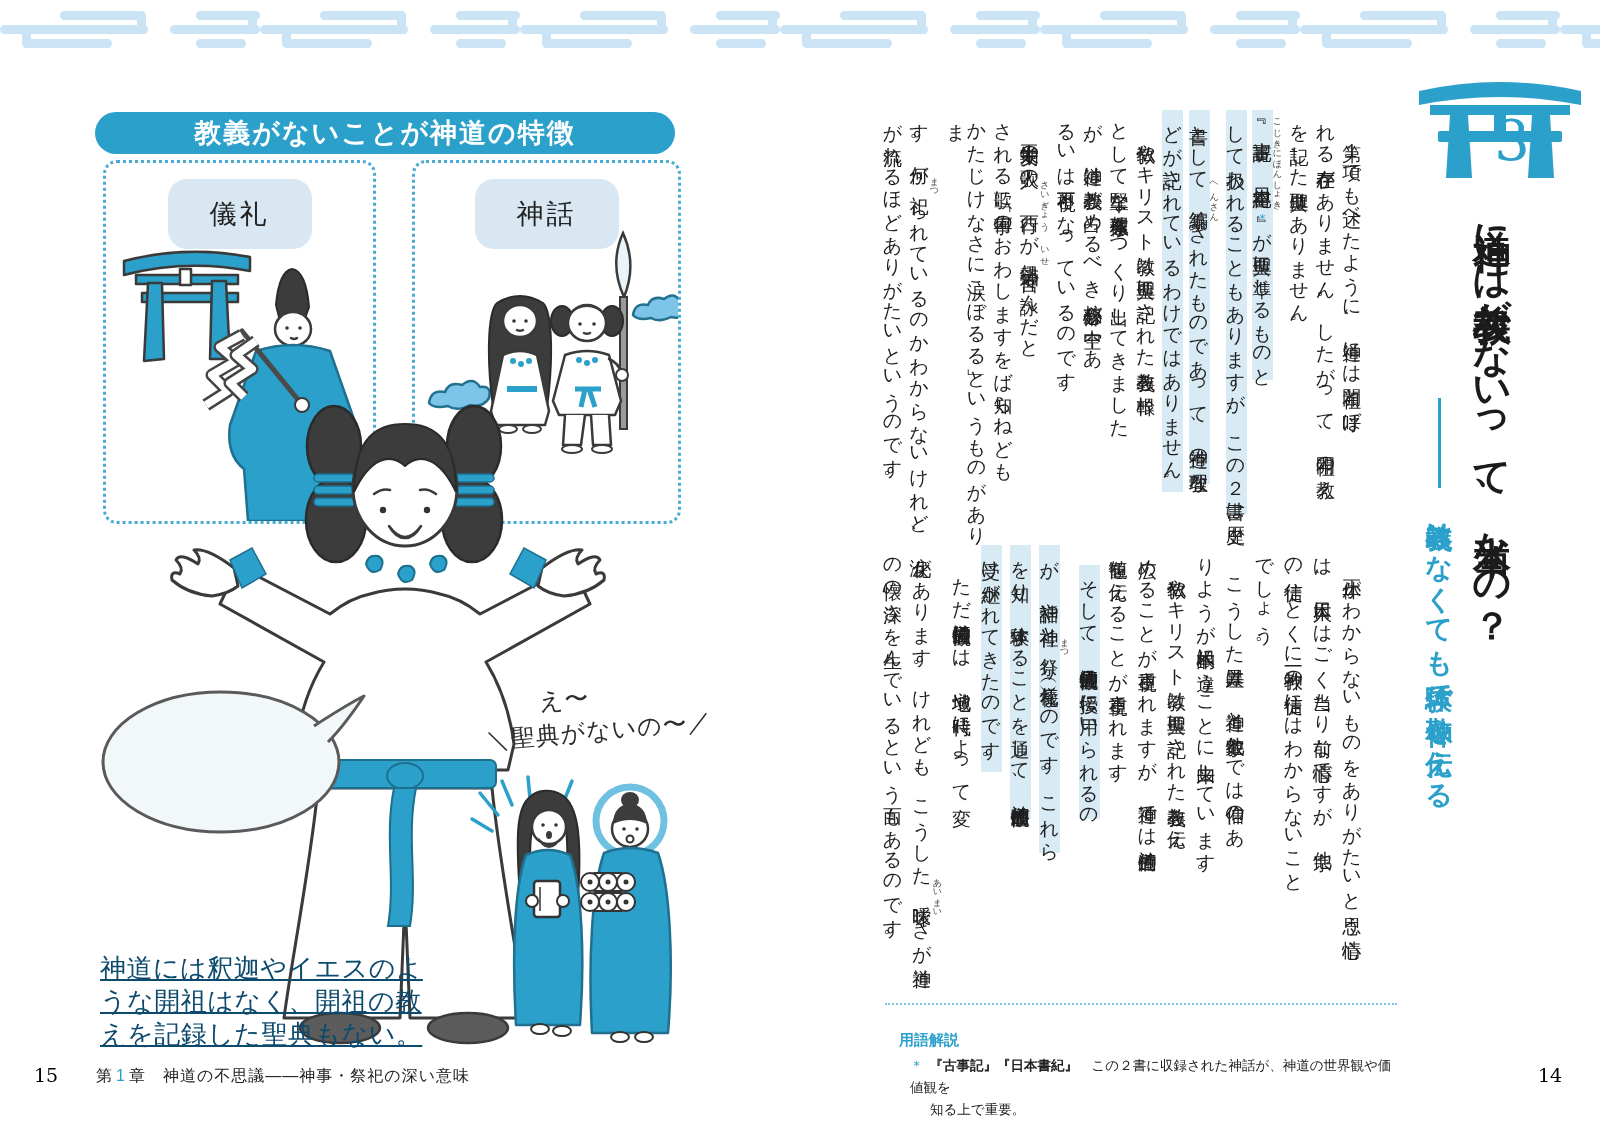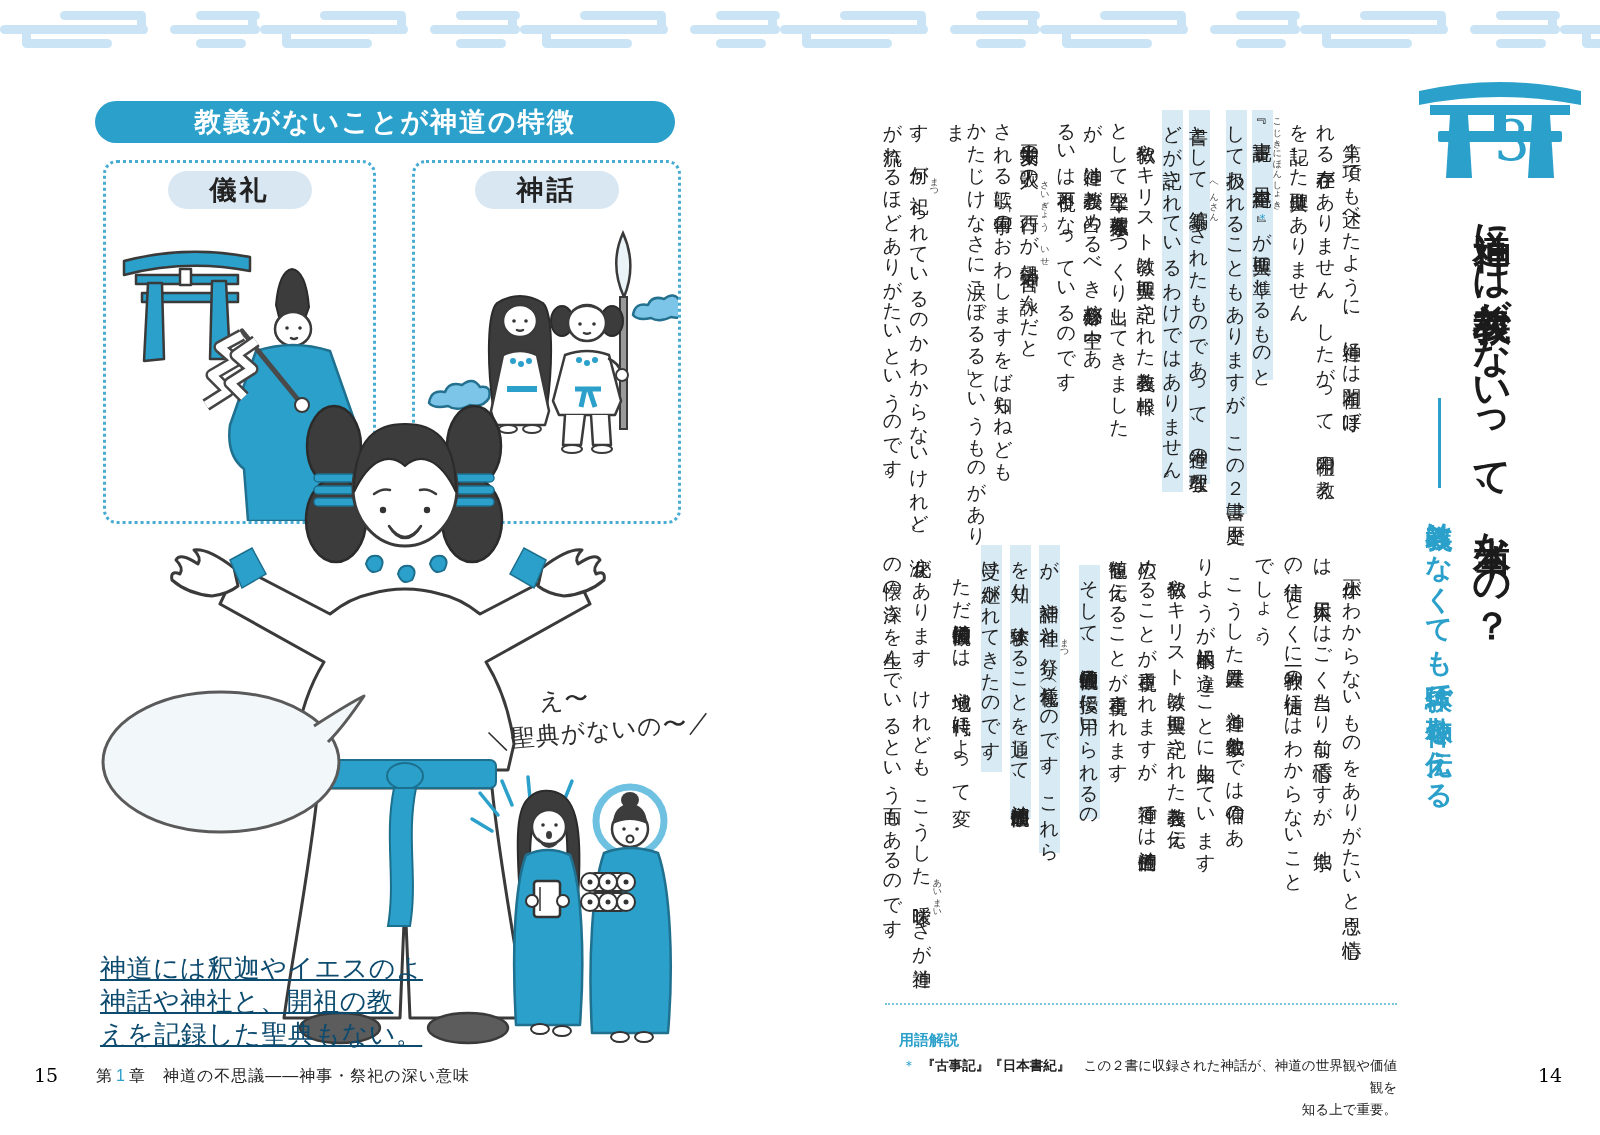--- a/index.html
+++ b/index.html
@@ -5,34 +5,34 @@
   html,body{margin:0;padding:0;background:#e8e8e8;}
   .spread{
     position:relative;width:1600px;height:1135px;background:#ffffff;overflow:hidden;
     font-family:"Liberation Sans","DejaVu Sans",sans-serif;color:#222;
   }
   .abs{position:absolute;}
   
   #top-pattern{left:0;top:6px;}
   
   .banner{
-    left:95px;top:101px;width:580px;height:42px;border-radius:21px;
+    left:95px;top:112px;width:580px;height:42px;border-radius:21px;
     background:var(--accent);color:#fff;font-size:27px;font-weight:bold;
     display:flex;align-items:center;justify-content:center;letter-spacing:2px;
   }
   .dashed-box{
     border:3px dotted #47abd2;border-radius:14px;background:#fff;
   }
   #box-ritual{left:103px;top:160px;width:267px;height:358px;}
   #box-myth{left:412px;top:160px;width:263px;height:358px;}
   .pill{
-    position:absolute;top:8px;left:50%;transform:translateX(-50%);
-    min-width:100px;height:38px;padding:0 22px;border-radius:19px;background:var(--pill);
+    position:absolute;top:16px;left:50%;transform:translateX(-50%);
+    min-width:100px;height:38px;padding:16px 22px;border-radius:19px;background:var(--pill);
     display:flex;align-items:center;justify-content:center;
-    font-size:27px;font-weight:bold;color:#222;letter-spacing:3px;white-space:nowrap;
+    font-size:27px;font-weight:normal;color:#222;letter-spacing:3px;white-space:nowrap;
   }
   .boxart{position:absolute;left:0;top:0;width:100%;height:100%;}
   .bubble-text{
     left:136px;top:708px;font-size:22px;line-height:37px;color:#2d2d2d;letter-spacing:1px;
   }
   .aside-note{
     left:484px;top:680px;font-size:24px;color:#2d2d2d;transform:rotate(-5deg);
     line-height:34px;letter-spacing:1px;
   }
   .aside-note .l1{padding-left:56px;}
@@ -67,21 +67,21 @@
   }
   .vcol .hl{background:var(--hl);padding:2px 0;}
   .vcol ruby{ruby-align:center;}
   .vcol rt{font-size:9px;letter-spacing:0;color:#444;}
   .ast{color:var(--accent);font-size:13px;}
   .glossary{
     left:885px;top:1003px;width:512px;border-top:2px dotted #7cc3de;padding-top:8px;
     font-size:13.5px;line-height:22px;color:#222;
   }
   .glossary .head{color:var(--accent);font-weight:bold;font-size:15px;margin:16px 0 4px 14px;}
-  .glossary .entry{margin-left:4px;text-align:right;}
+  .glossary .entry{margin-left:25px;}
   .glossary .mark{color:var(--accent);margin-right:6px;}
   .glossary .term{font-weight:bold;}
   .glossary .def2{margin-left:20px;}
   
   .pnum{font-family:"DejaVu Serif","Liberation Serif",serif;font-size:19px;color:#000000;}
   #pnum-left{left:34px;top:1064px;}
   #pnum-right{left:1538px;top:1064px;}
   .chapter{left:96px;top:1066px;font-size:16px;font-weight:normal;color:#222;letter-spacing:1px;}
   .chapter .num{color:var(--accent);padding:0 3px;}
   svg .ln{stroke:#3a3a3a;stroke-width:2.5;fill:none;stroke-linecap:round;stroke-linejoin:round;}
@@ -298,21 +298,21 @@
         <circle cx="158" cy="127" r="9" fill="#fff" stroke="#333" stroke-width="2"></circle>
           <circle cx="158" cy="127" r="2.5" fill="#333"></circle>
       </g>
       <ellipse cx="152" cy="262" rx="9" ry="5" fill="#fff" stroke="#333" stroke-width="2"></ellipse>
       <ellipse cx="176" cy="262" rx="9" ry="5" fill="#fff" stroke="#333" stroke-width="2"></ellipse>
     </g>
   </svg>
 
   <div class="abs caption">
       <div>神道には釈迦やイエスのよ</div>
-      <div>神話や神社と、開祖の教</div>
+      <div>うな開祖はなく、開祖の教</div>
       <div>えを記録した聖典もない。</div>
     </div>
 
   <svg class="abs" style="left:1416px;top:66px" width="168" height="120" viewBox="0 0 168 120" fill="#2AA0CA">
     <path d="M3,25 Q84,7 165,25 L165,39 Q84,23 3,39 Z"></path>
     <rect x="14" y="39" width="140" height="10"></rect>
     <rect x="78" y="49" width="12" height="16"></rect>
     <rect x="22" y="65" width="124" height="11" rx="2"></rect>
     <path d="M34,49 L52,49 L56,112 L30,112 Z"></path>
     <path d="M116,49 L134,49 L138,112 L112,112 Z"></path>

